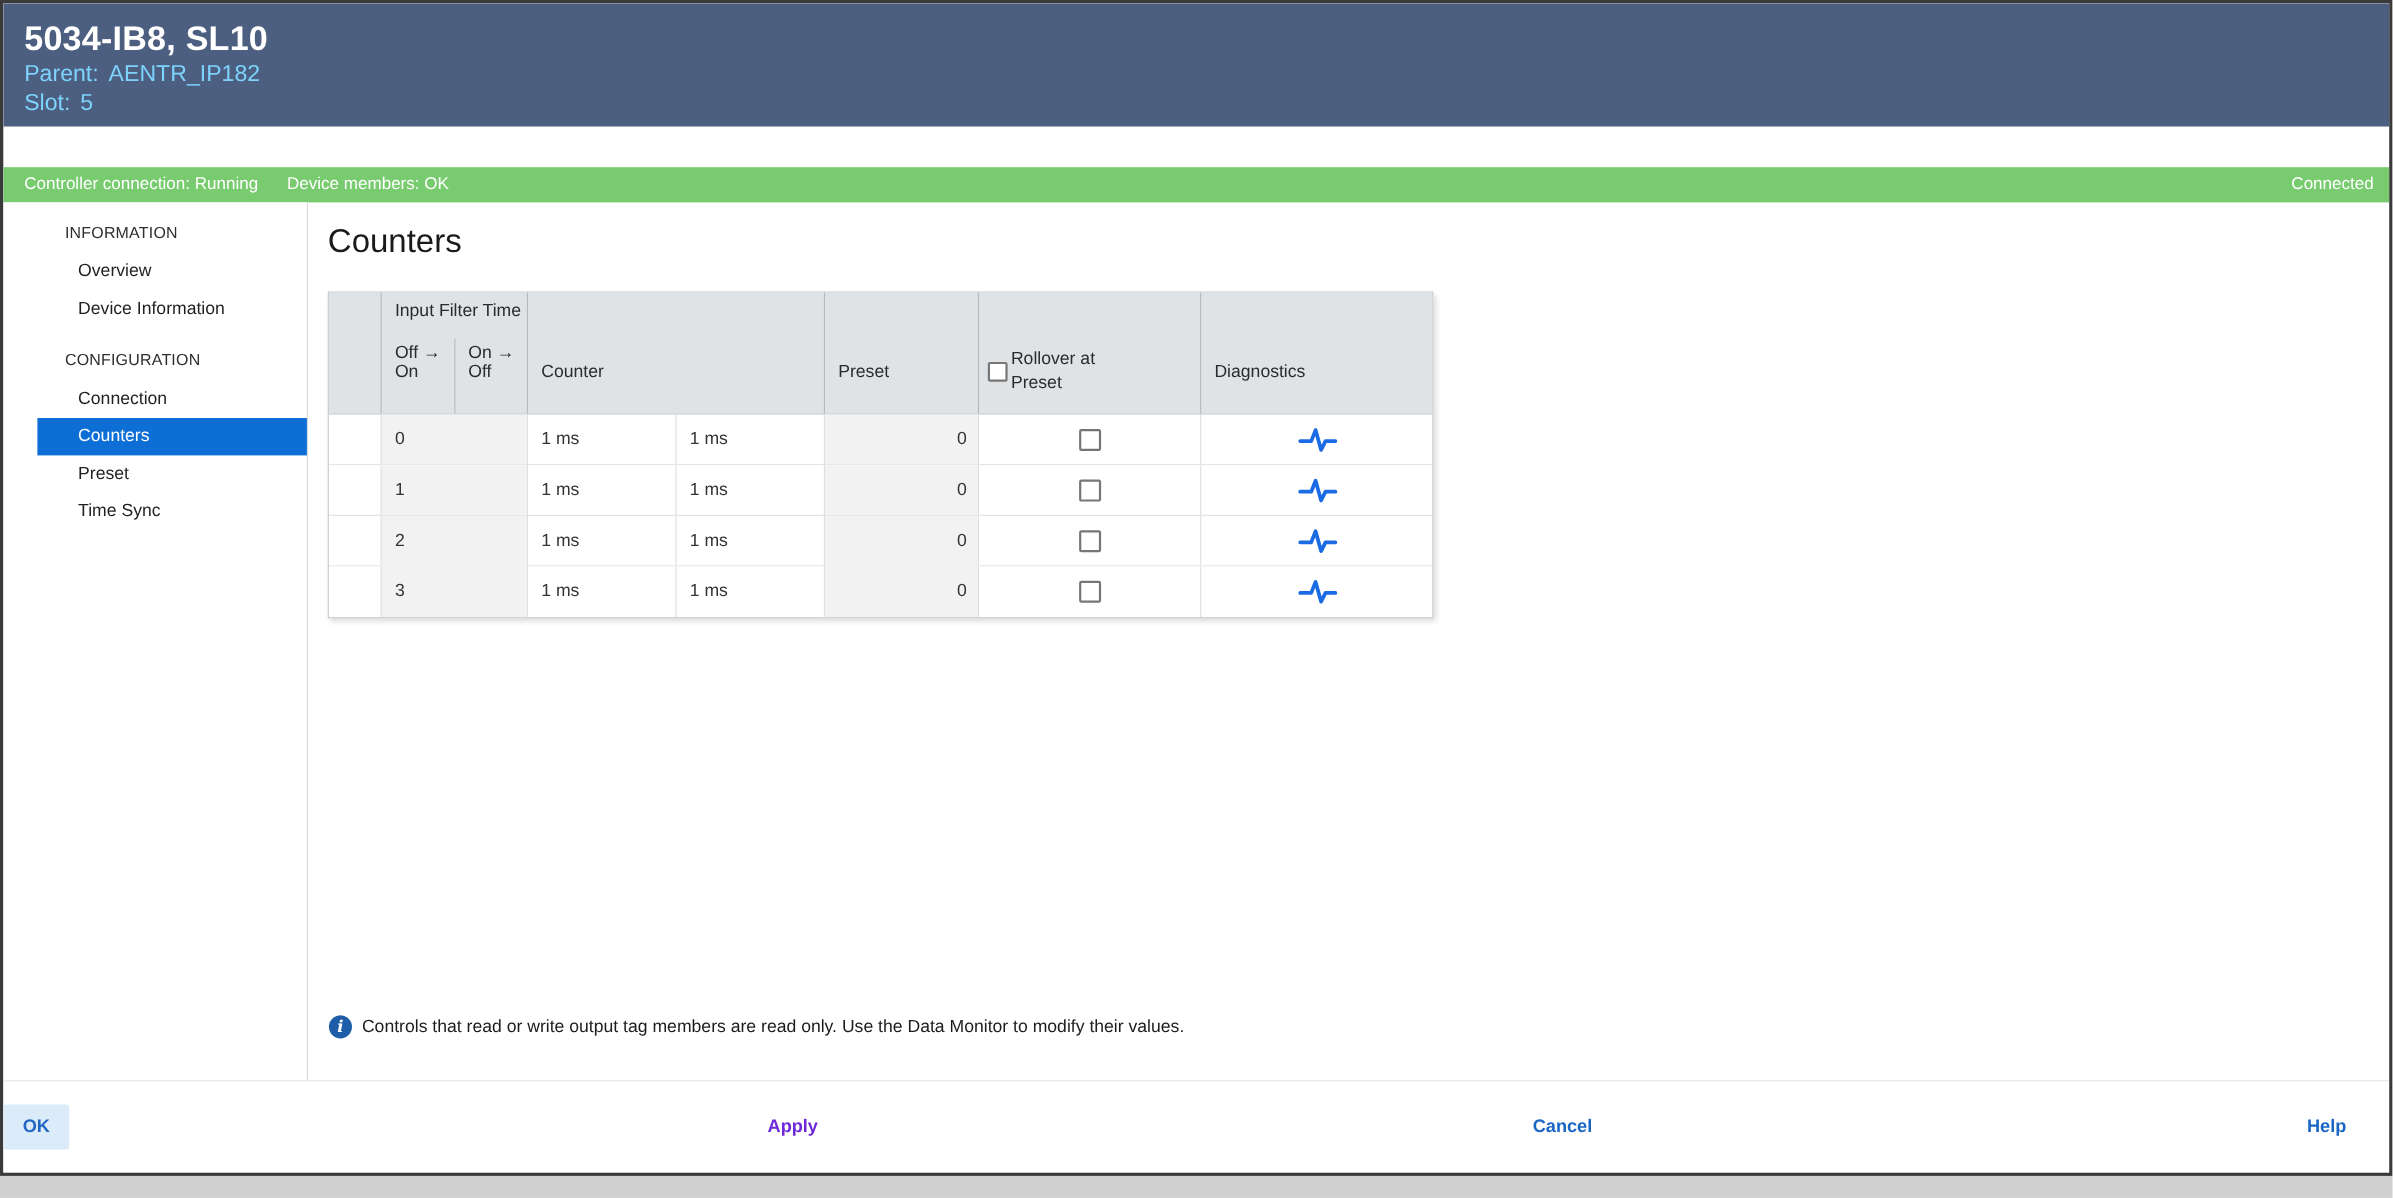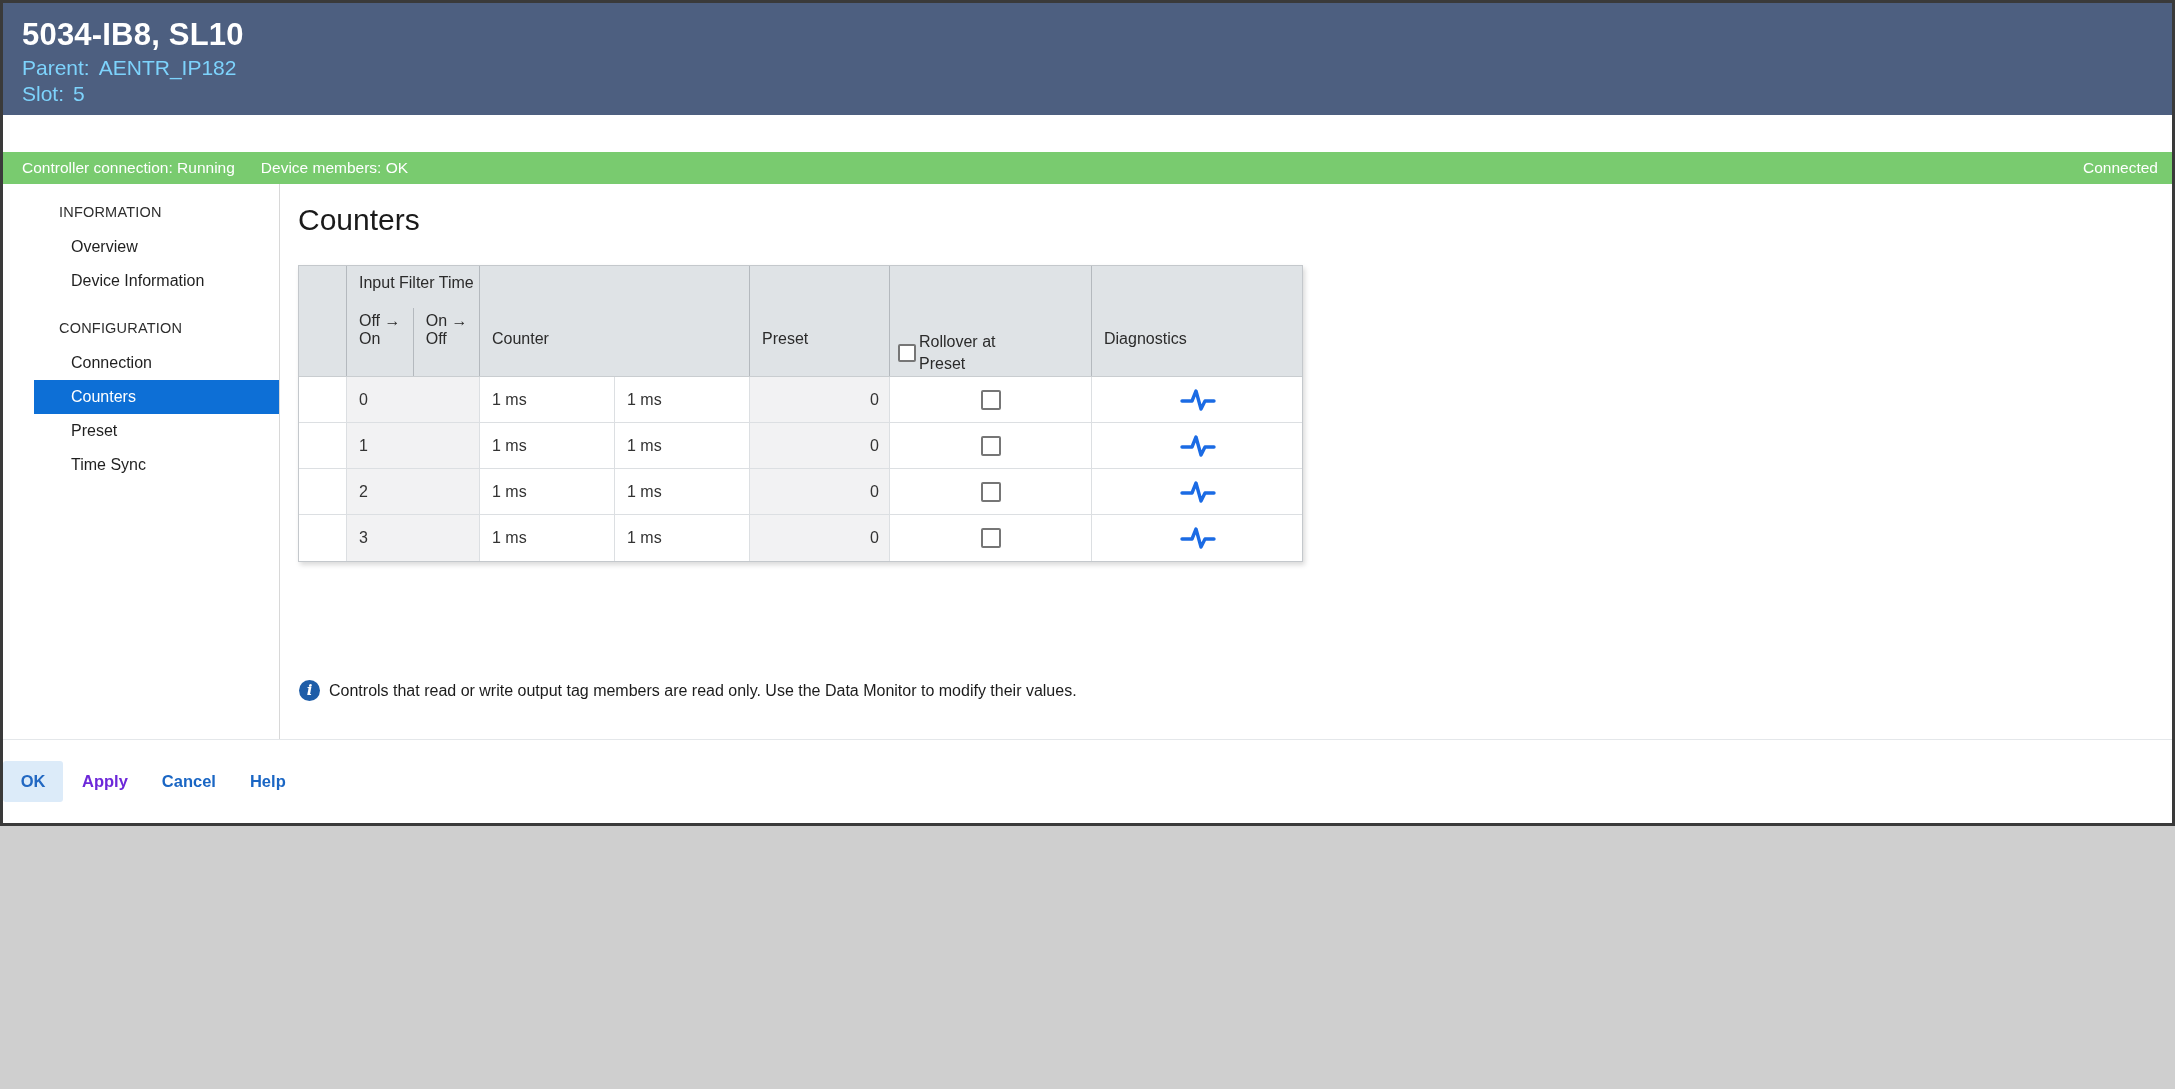--- a/index.html
+++ b/index.html
@@ -1,20 +1,20 @@
 <!DOCTYPE html>
 <html><head>
 <meta charset="utf-8">
 <style>
   * { margin:0; padding:0; box-sizing:border-box; }
   html,body { background:#cfcfcf; }
   body { font-family:"Liberation Sans", sans-serif; }
 
   .window {
-    width:2175px; height:826px;
+    width:2175px; height:1069px;
     background:#ffffff;
     border:3px solid #3a3a3a;
     display:flex; flex-direction:column;
     overflow:hidden;
   }
 
   
   .titlebar {
     background:#4d5f80; color:#ffffff;
     padding:12px 20px 10px 19px;
@@ -74,21 +74,21 @@
     border-bottom:1px solid #c9cdd0;
     color:#2b2b2b; font-size:16px;
   }
   .th { border-left:1px solid #b4b9be; display:flex; align-items:flex-end; padding:0 4px 28px 12px; }
   .th:first-child { border-left:none; }
   .th-group { flex-direction:column; align-items:stretch; padding:0; }
   .th-group-label { padding:8px 0 0 12px; height:42px; }
   .th-group-split { flex:1; display:flex; }
   .th-sub { width:135px; display:flex; align-items:flex-end; padding:0 4px 28px 12px; }
   .th-sub + .th-sub { border-left:1px solid #b4b9be; }
-  .th-rollover { align-items:flex-end; padding:0 6px 1px 8px; }
+  .th-rollover { align-items:flex-end; padding:0 6px 16px 8px; }
   .rollover-wrap { display:flex; align-items:center; gap:3px; }
   .rollover-wrap .th-label { width:95px; line-height:22px; }
 
   .trow {
     display:grid;
     grid-template-columns:47px 133px 135px 135px 140px 202px 213px;
     height:46px;
     border-bottom:1px solid #dcdfe2;
     font-size:16px; color:#333333;
     background:#ffffff;
@@ -119,21 +119,21 @@
     font-size:15px; line-height:21px; text-align:center;
     flex:0 0 auto;
   }
   .note-text { font-size:16px; color:#1c1c1c; }
 
   
   .footer {
     flex:0 0 auto; height:84px;
     border-top:1px solid #e4e7ea;
     background:#ffffff;
-    display:flex; align-items:center; justify-content:flex-start;
+    display:flex; align-items:center; justify-content:space-between;
     padding-right:24px; gap:4px;
   }
   .btn {
     font-family:"Liberation Sans", sans-serif;
     font-size:16.5px; font-weight:bold;
     background:transparent; border:none; cursor:pointer;
     color:#1a66c4; padding:11px 15px; min-width:60px; text-align:center;
     border-radius:3px;
   }
   .btn.primary { background:#dcebf9; color:#2268c2; }

